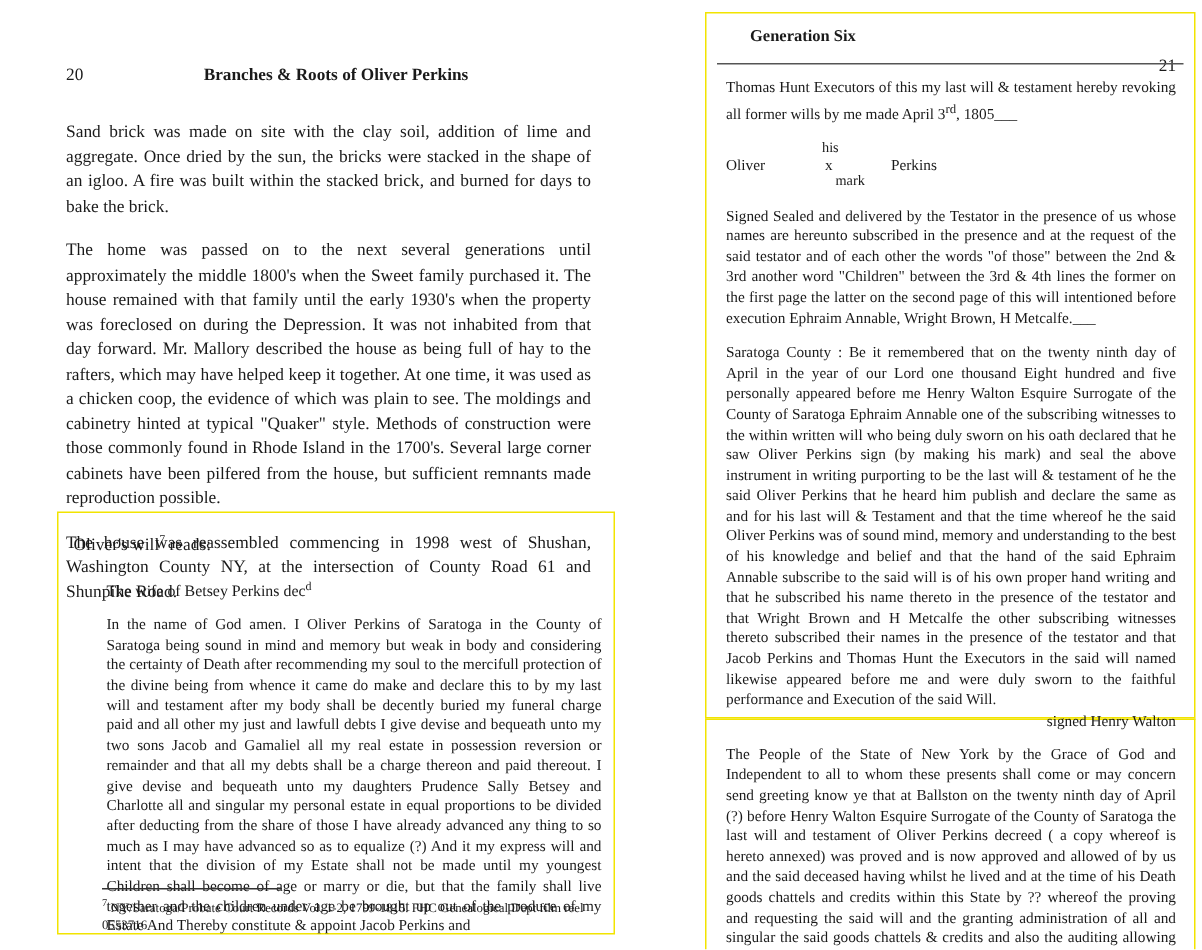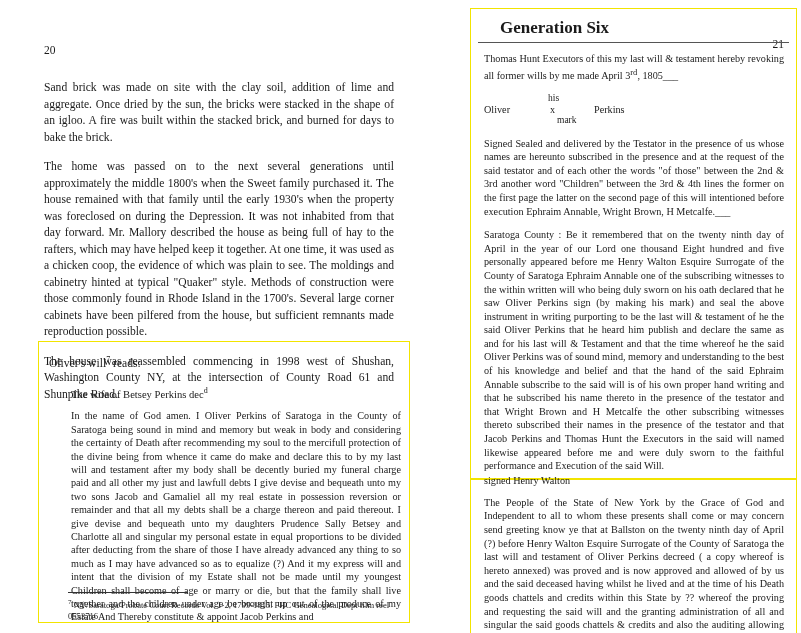--- a/index.html
+++ b/index.html
@@ -152,21 +152,21 @@
     position: absolute;
     left: 14px;
     top: 18px;
     width: 300px;
     height: 16px;
   }
   .gen-title {
     position: absolute;
     left: 16px;
     top: 0;
-    font-size: 17px;
+    font-size: 11px;
     font-weight: bold;
   }
   .folio-right {
     position: absolute;
     right: 0;
     top: 0;
     font-size: 11.5px;
     margin-top: 20px;
   }
   .hr-line {
@@ -218,34 +218,35 @@
     top: 22px;
     font-size: 9.5px;
     padding-left: 13px;
   }
   .sig-name-right {
     position: absolute;
     left: 110px;
     top: 11px;
   }
   .center-sig {
-    text-align: left;
+    text-align: right;
     font-size: 10.2px;
     margin: 2px 0 10px 0;
   }
 </style>
 </head>
 <body>
 
 <div class="page">
 
   <div class="left-page">
 
     <div class="lp-header">
       <div class="folio-left">20</div>
+      <div class="book-title">Branches &amp; Roots of Oliver Perkins</div>
     </div>
 
     <div class="lp-body">
       <p class="para">Sand brick was made on site with the clay soil, addition of lime and aggregate.  Once dried by the sun, the bricks were stacked in the shape of an igloo.  A fire was built within the stacked brick, and burned for days to bake the brick.</p>
       <p class="para">The home was passed on to the next several generations until approximately the middle 1800's when the Sweet family purchased it. The house remained with that family until the early 1930's when the property was foreclosed on during the Depression.  It was not inhabited from that day forward.  Mr. Mallory described the house as being full of hay to the rafters, which may have helped keep it together.  At one time, it was used as a chicken coop, the evidence of which was plain to see. The moldings and cabinetry hinted at typical "Quaker" style.  Methods of construction were those commonly found in Rhode Island in the 1700's. Several large corner cabinets have been pilfered from the house, but sufficient remnants made reproduction possible.</p>
       <p class="para">The house was reassembled commencing in 1998 west of Shushan, Washington County NY, at the intersection of County Road 61 and Shunpike Road.</p>
     </div>
 
     <div class="will-box">
       <div class="will-inner">

